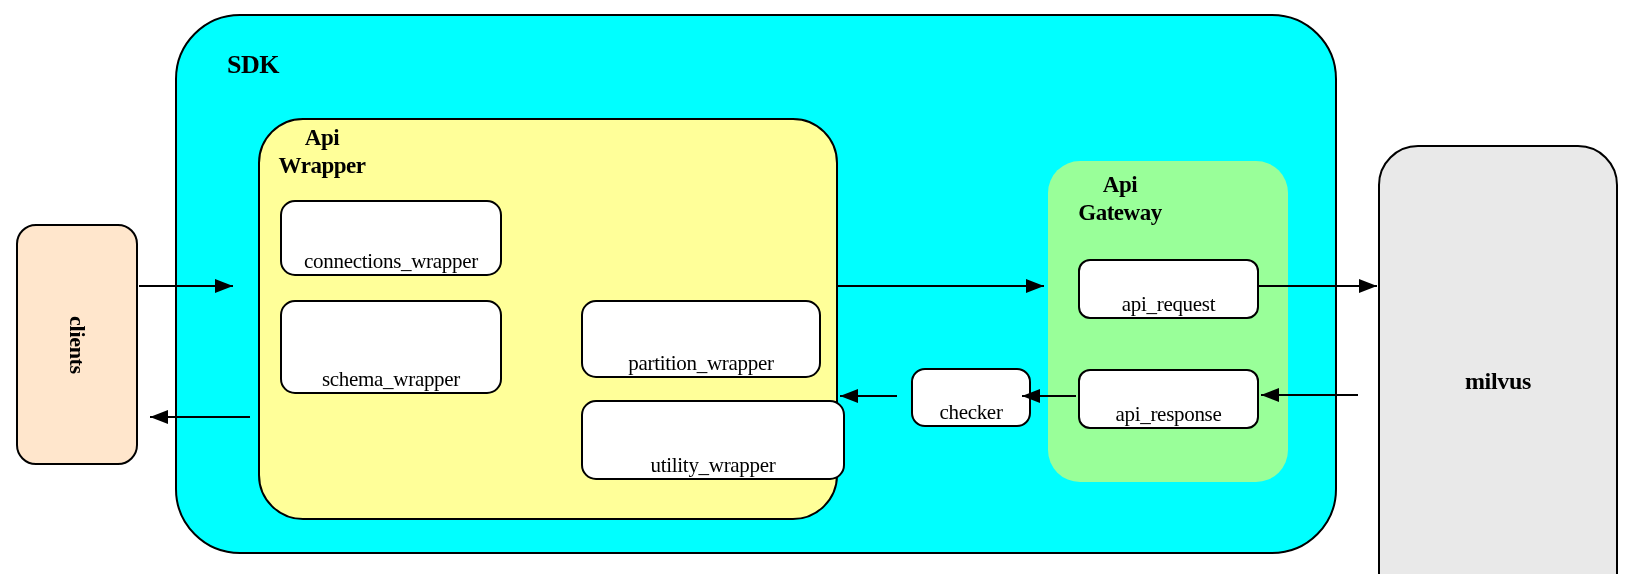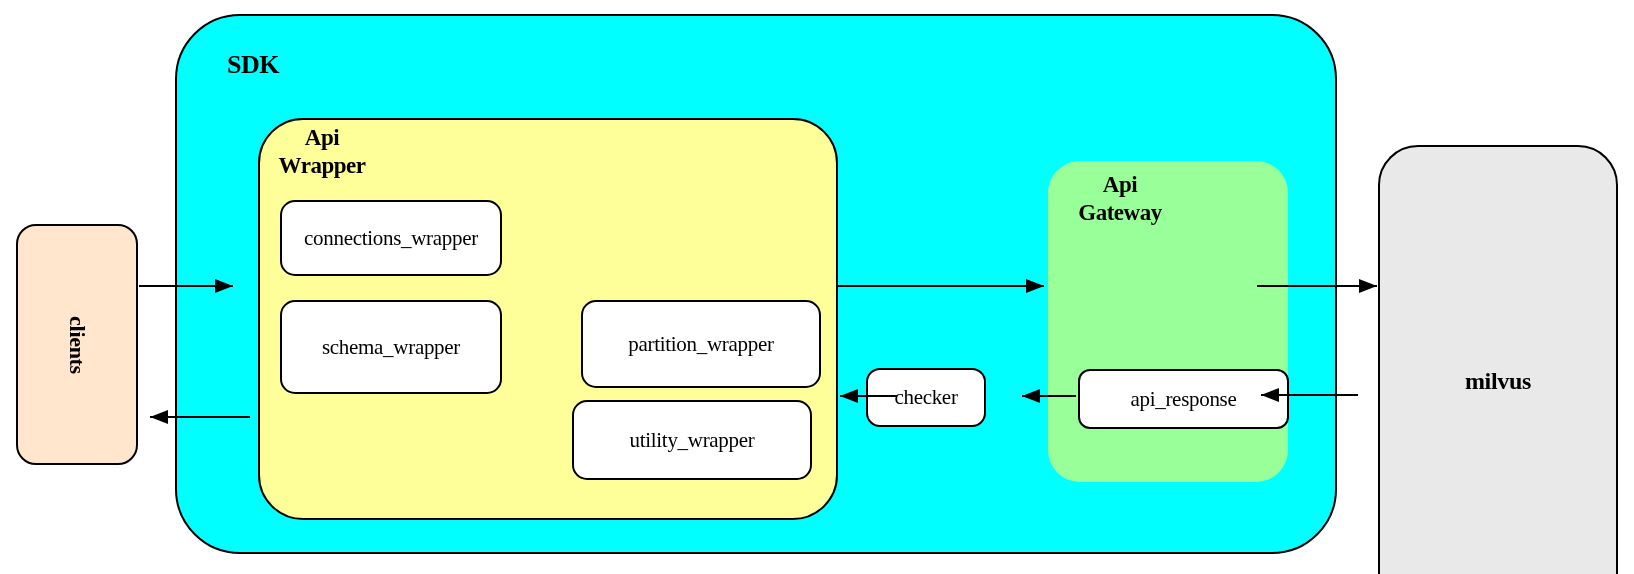--- a/index.html
+++ b/index.html
@@ -40,41 +40,41 @@
     border-radius:32px;
   }
   .api-gateway-label{
     left:12px;top:10px;width:120px;text-align:center;
     font-size:23px;font-weight:bold;line-height:1.22;
     white-space:pre-line;letter-spacing:-0.5px;
   }
 
   
   .node{
-    display:flex;align-items:center;justify-content:center;
+    display:flex;align-items:flex-end;justify-content:center;
     background:var(--node_fill,#ffffff);
     border:2px solid var(--border,#000);
     font-size:21px;letter-spacing:-0.3px;
     text-align:center;
   }
   .wbox{border-radius:15px;}
   
   .b0{left:20px;top:80px;width:222px;height:76px;}
   .b1{left:321px;top:80px;width:240px;height:76px;}
   .b2{left:20px;top:180px;width:222px;height:94px;}
-  .b3{left:321px;top:180px;width:240px;height:88px;}
+  .b3{left:321px;top:180px;width:240px;height:78px;}
   .b4{left:20px;top:280px;width:222px;height:80px;}
-  .b5{left:312px;top:280px;width:240px;height:80px;}
+  .b5{left:321px;top:280px;width:264px;height:80px;}
 
   
   .g0{left:30px;top:98px;width:181px;height:60px;border-radius:12px;}
-  .g1{left:30px;top:208px;width:211px;height:60px;border-radius:12px;}
+  .g1{left:30px;top:208px;width:181px;height:60px;border-radius:12px;}
 
   
-  .checker{left:689px;top:352px;width:120px;height:59px;border-radius:14px;}
+  .checker{left:734px;top:352px;width:120px;height:59px;border-radius:14px;}
 
   
   .clients{
     left:16px;top:224px;width:122px;height:241px;
     background:var(--clients_fill,#ffe6cc);
     border:2px solid var(--border,#000);
     border-radius:20px;
     display:flex;align-items:center;justify-content:center;
   }
   .clients-label{
@@ -122,20 +122,23 @@
     </div>
 
     <div class="abs node checker">
       <span>checker</span>
     </div>
 
     <div class="abs api-gateway">
       <div class="abs api-gateway-label">Api
 Gateway</div>
 
+      <div class="abs node g0">
+        <span>api_request</span>
+      </div>
       <div class="abs node g1">
         <span>api_response</span>
       </div>
     </div>
   </div>
 
   <div class="abs clients">
     <span class="clients-label">clients</span>
   </div>
 

